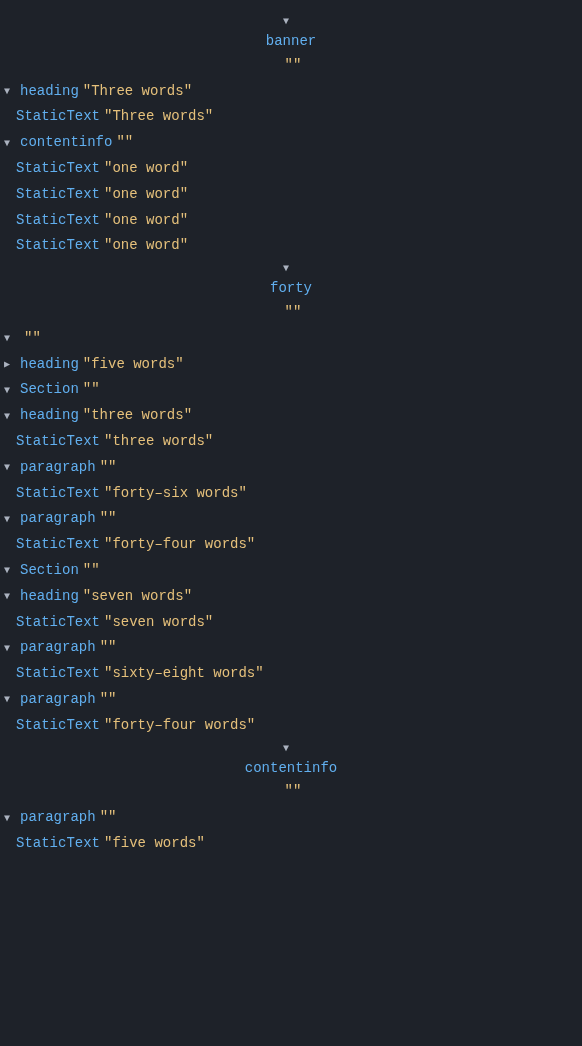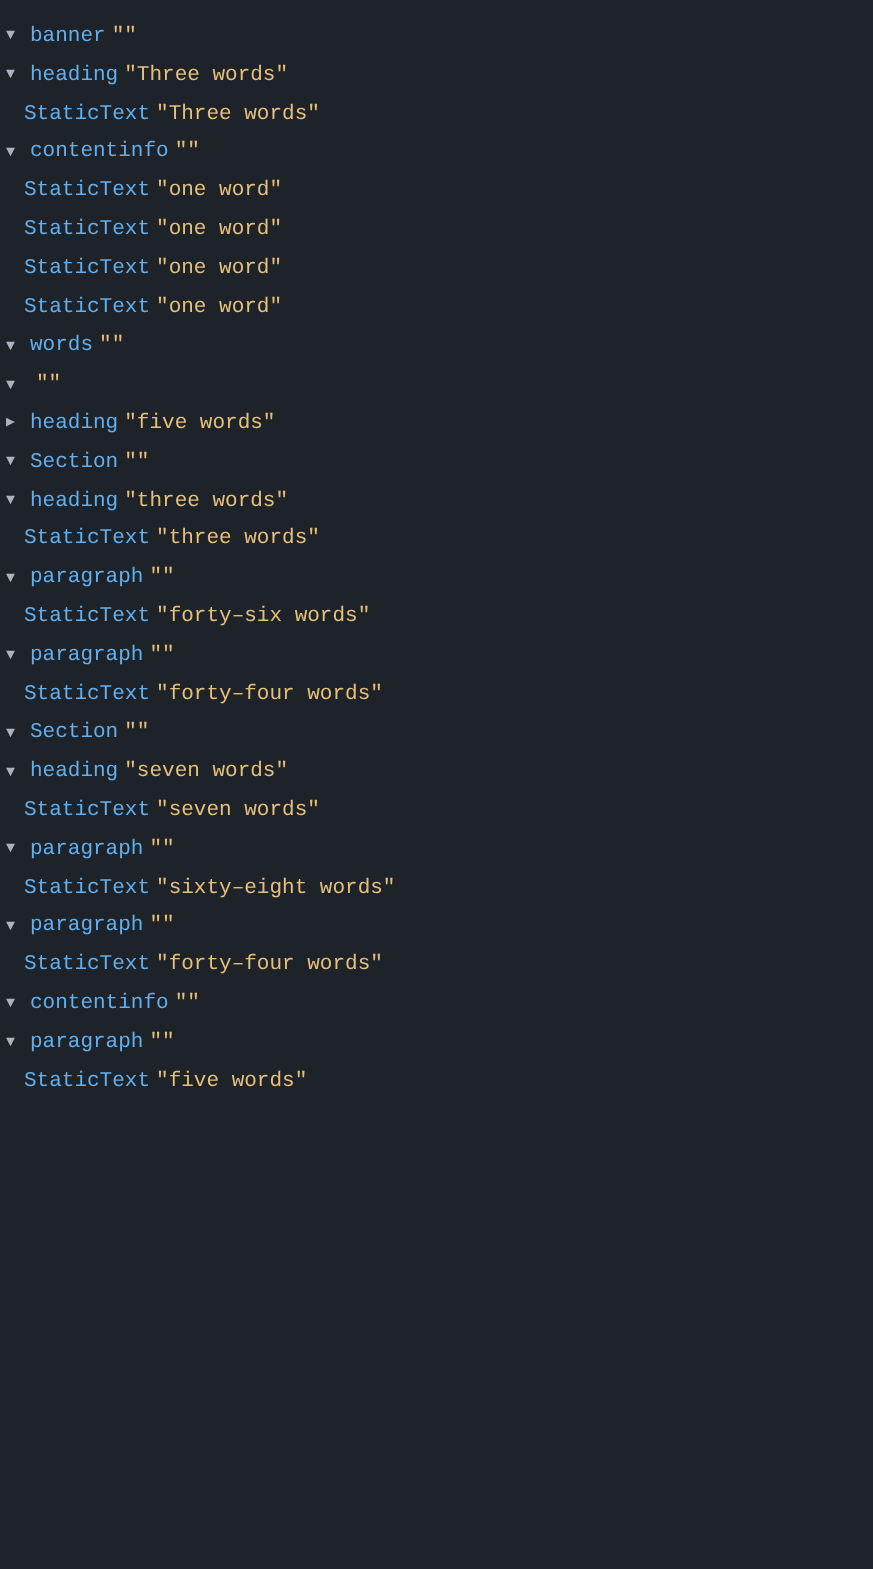--- a/index.html
+++ b/index.html
@@ -21,21 +21,21 @@
 
     .tree-container {
       padding: 4px 0;
     }
 
     .tree-node {
       line-height: 1.7;
       white-space: nowrap;
     }
 
-    .indent-1 { padding-left: 16px; }
+    .indent-1 { padding-left: 16px; flex-direction: column; }
     .indent-2 { padding-left: 40px; }
     .indent-3 { padding-left: 64px; }
     .indent-4 { padding-left: 88px; }
 
     .row {
       display: flex;
       align-items: center;
       padding: 1px 4px;
     }
 
@@ -126,21 +126,21 @@
     <div class="row indent-3">
       <span class="spacer"></span>
       <span class="node-name">StaticText</span>
       <span class="node-value"> "one word"</span>
     </div>
   </div>
 
   <div class="tree-node">
     <div class="row indent-1">
       <span class="toggle open"></span>
-      <span class="node-name">words</span>
+      <span class="node-name">forty</span>
       <span class="node-value"> ""</span>
     </div>
   </div>
 
   <div class="tree-node">
     <div class="row indent-2">
       <span class="toggle open"></span>
       <span class="node-value"> ""</span>
     </div>
   </div>

